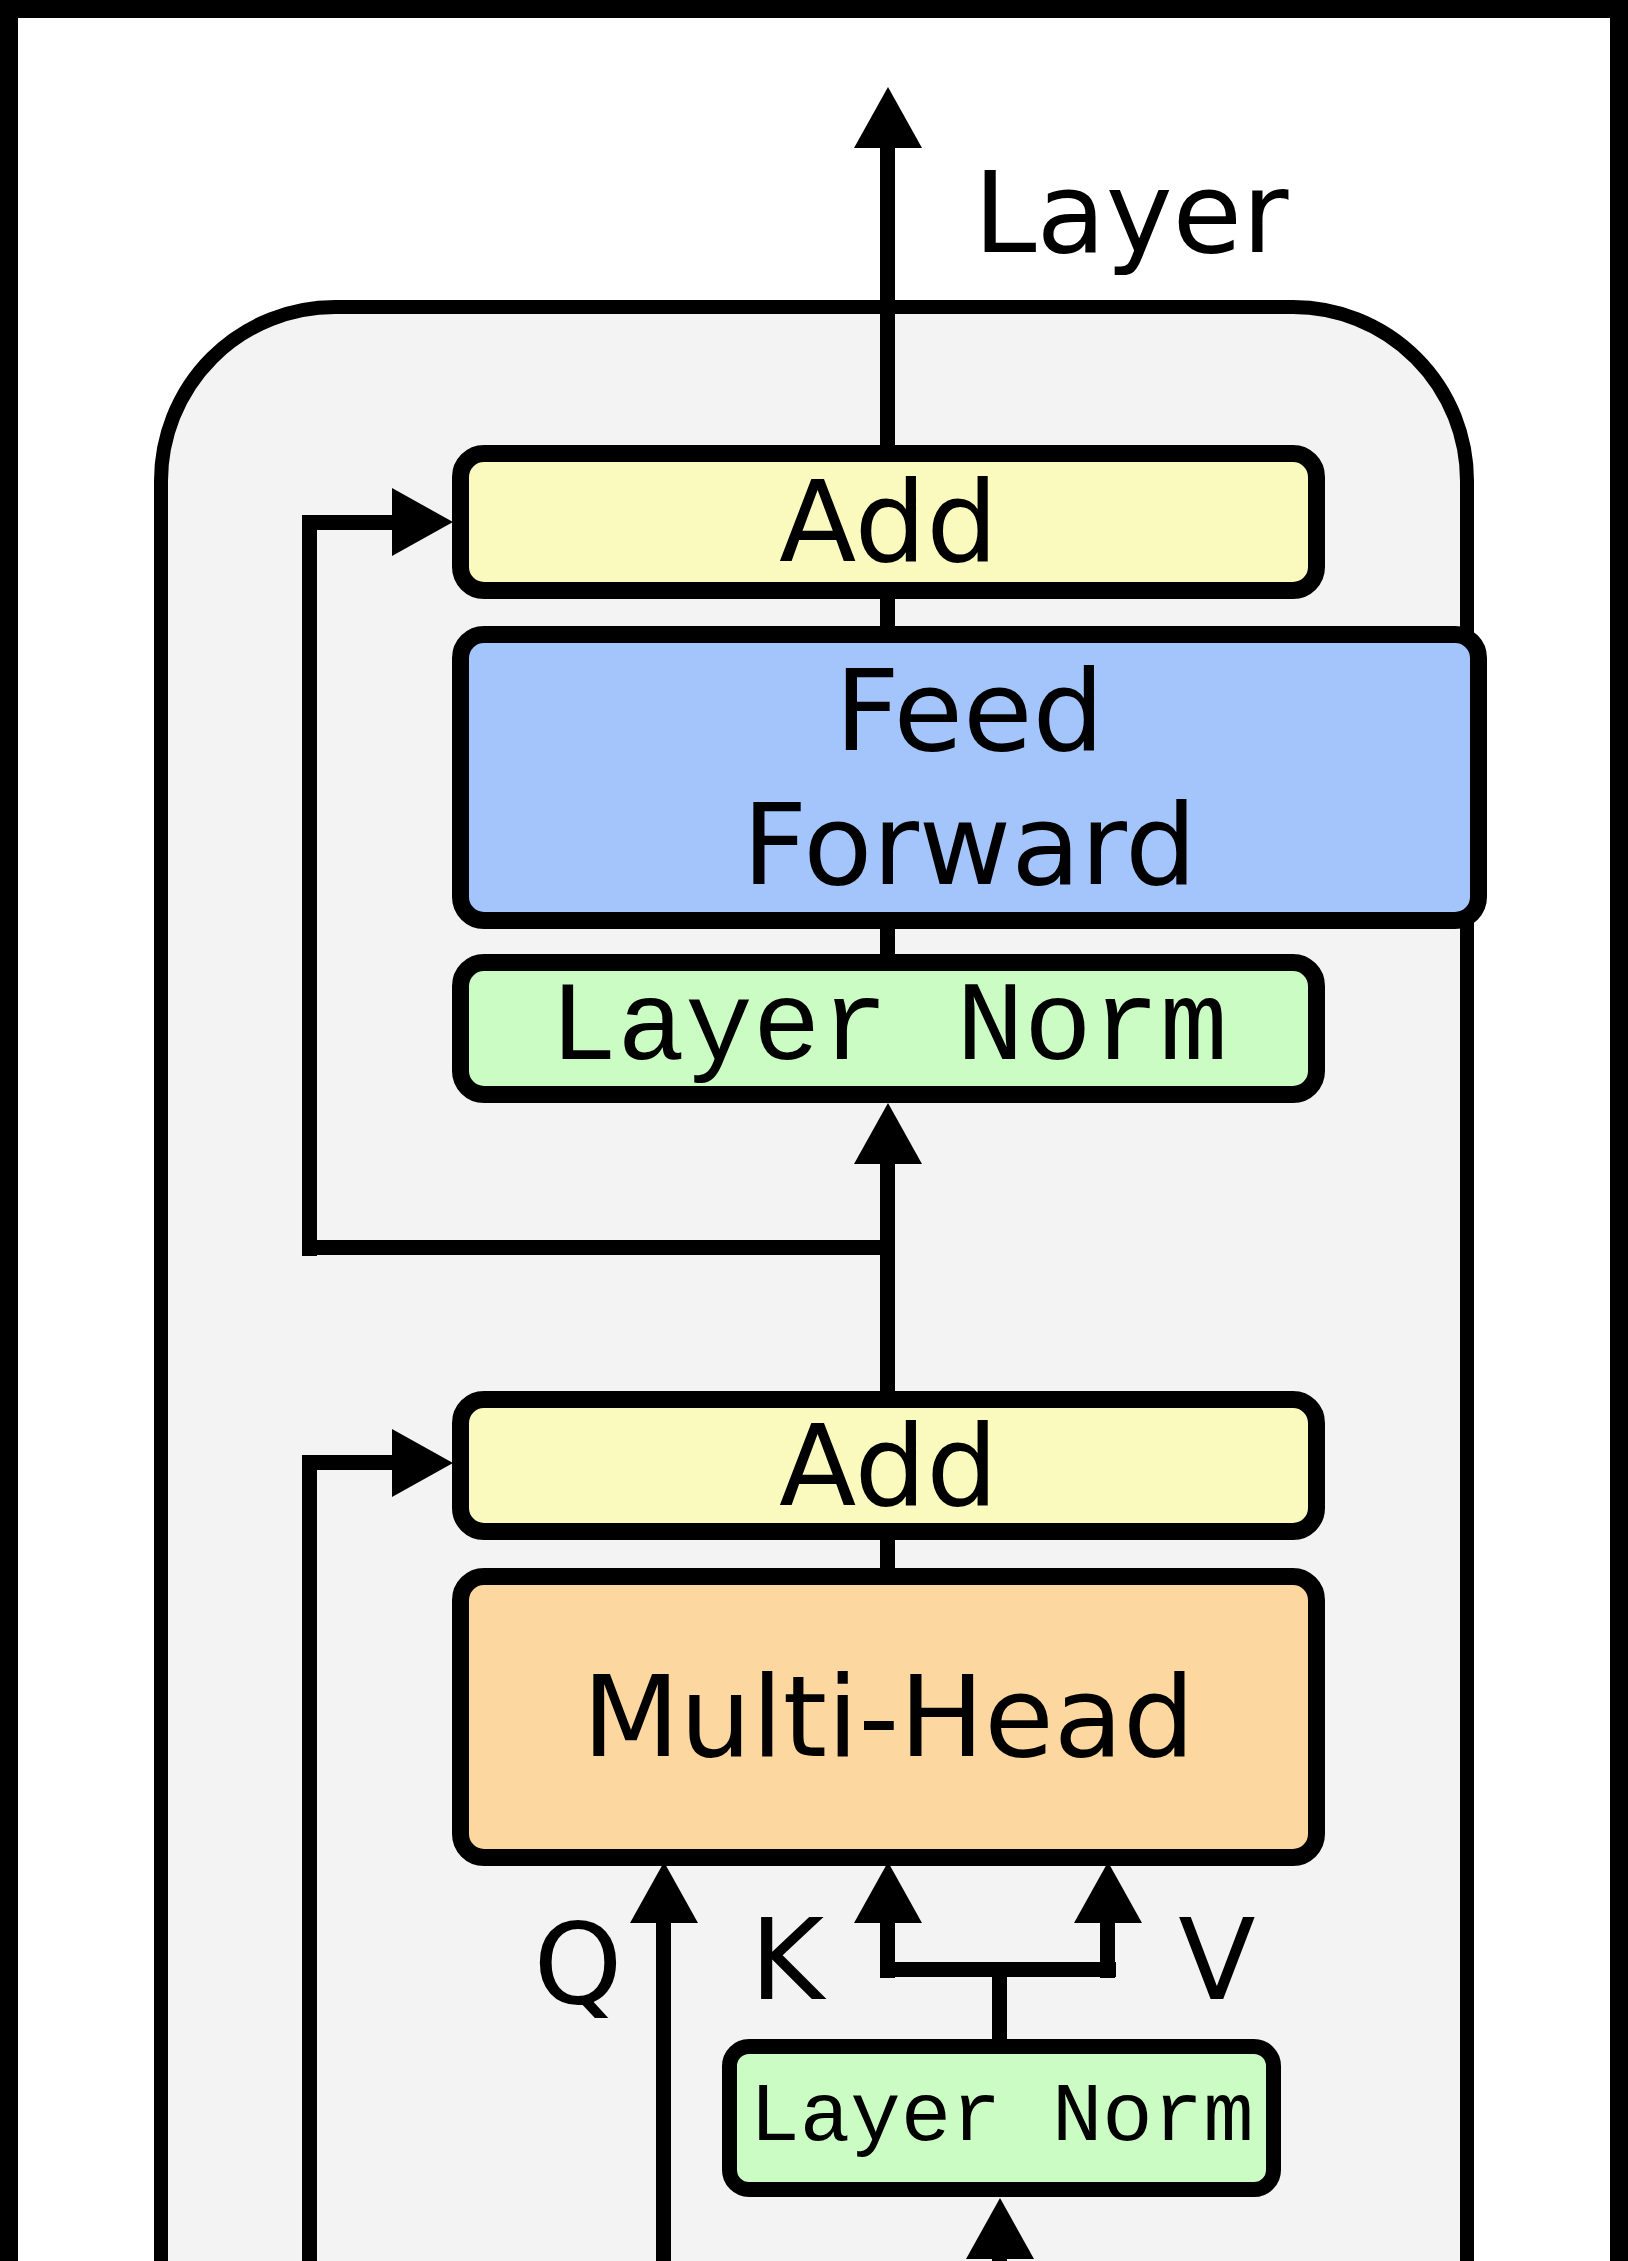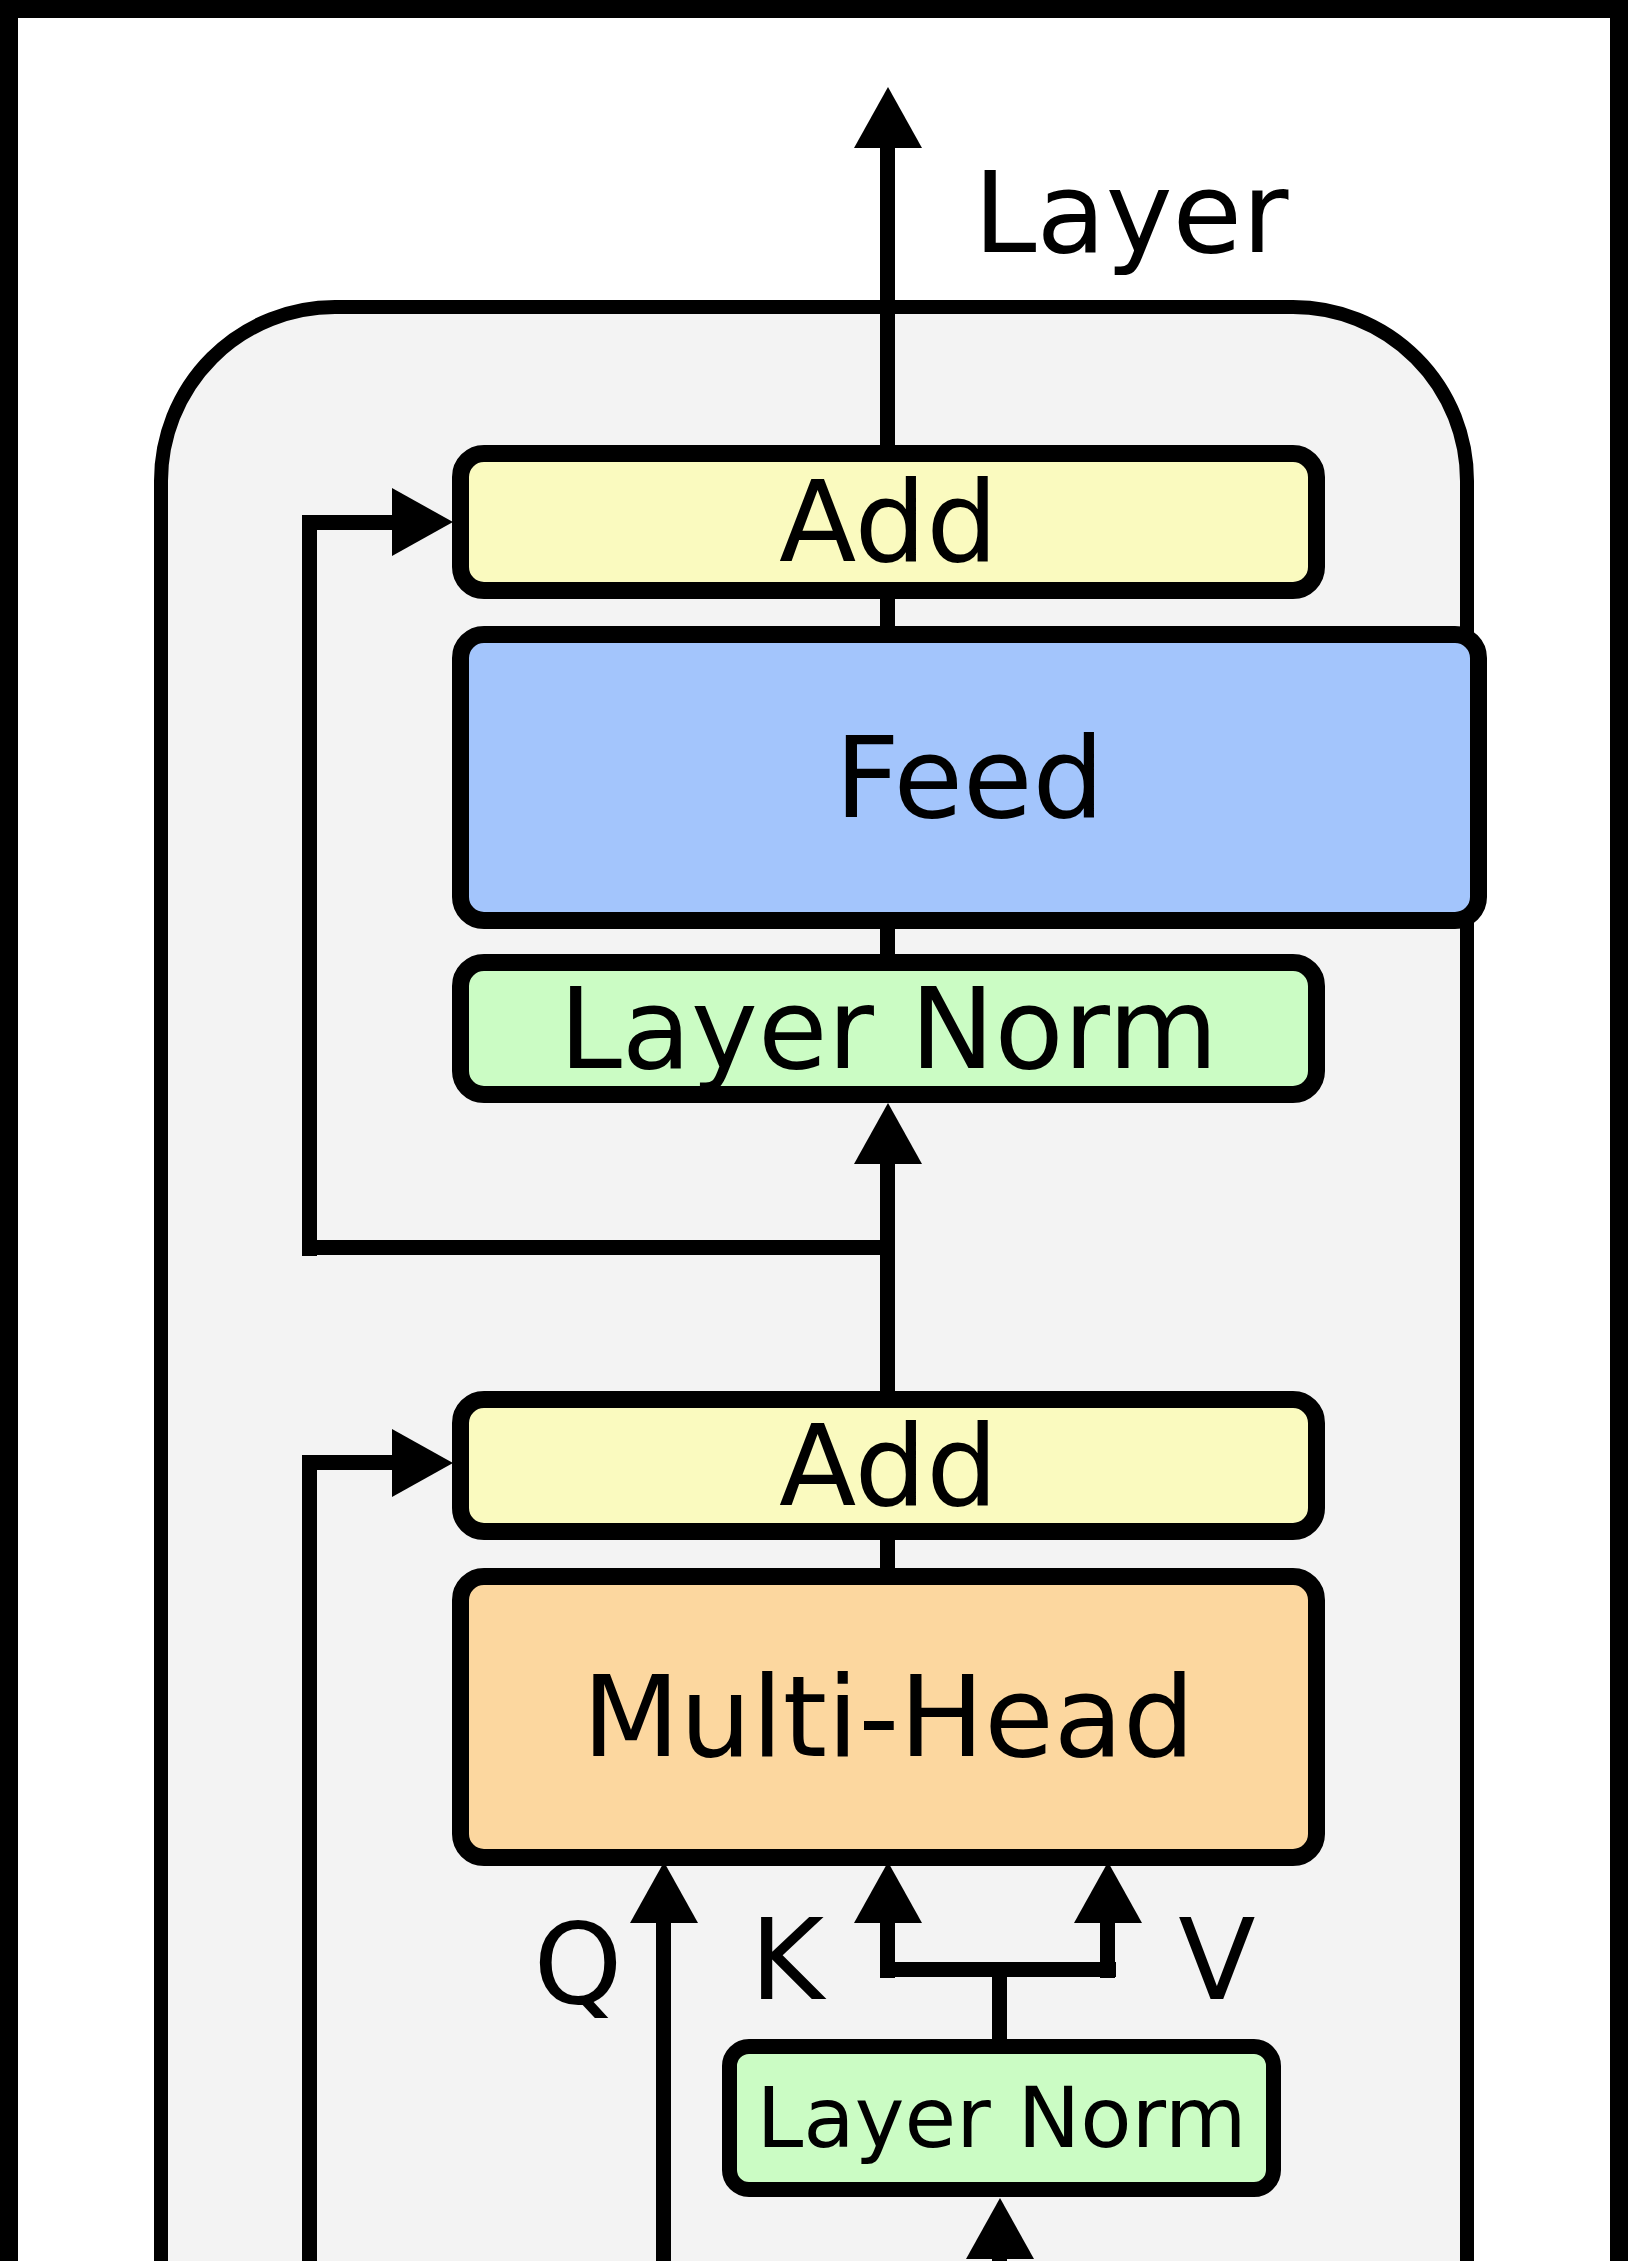--- a/index.html
+++ b/index.html
@@ -65,21 +65,21 @@
     flex-direction: column;
     align-items: center;
     justify-content: center;
     text-align: right;
     font-size: 113px;
     line-height: 134px;
     z-index: 3;
   }
   .box-add { background: var(--add_fill, #fafabf); }
   .box-ff { background: var(--feed_forward_fill, #a3c5fc); }
-  .box-ln { background: var(--layer_norm_fill, #cbfcc4); }
+  .box-ln { background: var(--layer_norm_fill, #cbfcc4); font-family: Liberation Mono, monospace; }
   .box-mha { background: var(--attention_fill, #fcd79f); }
   #add1 { left: 452px; top: 445px;  width: 873px; height: 154px; }
   #ff   { left: 452px; top: 626px; width: 1035px; height: 303px; }
   #ln1  { left: 452px; top: 954px; width: 873px; height: 149px; }
   #add2 { left: 452px; top: 1391px; width: 873px; height: 149px; }
   #mha  { left: 452px; top: 1568px; width: 873px; height: 298px; gap: 25px; }
   #ln2  { left: 722px; top: 2039px; width: 559px; height: 158px;
           border-width: 15.4px; border-radius: 27px; font-size: 84px; line-height: 90px; }
   .flabel {
     position: absolute;
@@ -127,20 +127,21 @@
   <div class="ah-up" style="left:630px; top:1862px;"></div>
   <div class="ah-up" style="left:854px; top:1862px;"></div>
   <div class="ah-up" style="left:1074px; top:1862px;"></div>
   <div class="ah-up" style="left:966px; top:2198px;"></div>
 
   <div class="box box-add" id="add1">
     <span>Add</span>
   </div>
   <div class="box box-ff" id="ff">
     <span>Feed</span>
+    <span>Forward</span>
   </div>
   <div class="box box-ln" id="ln1">
     <span>Layer Norm</span>
   </div>
   <div class="box box-add" id="add2">
     <span>Add</span>
   </div>
   <div class="box box-mha" id="mha">
     <span>Multi-Head</span>
   </div>

